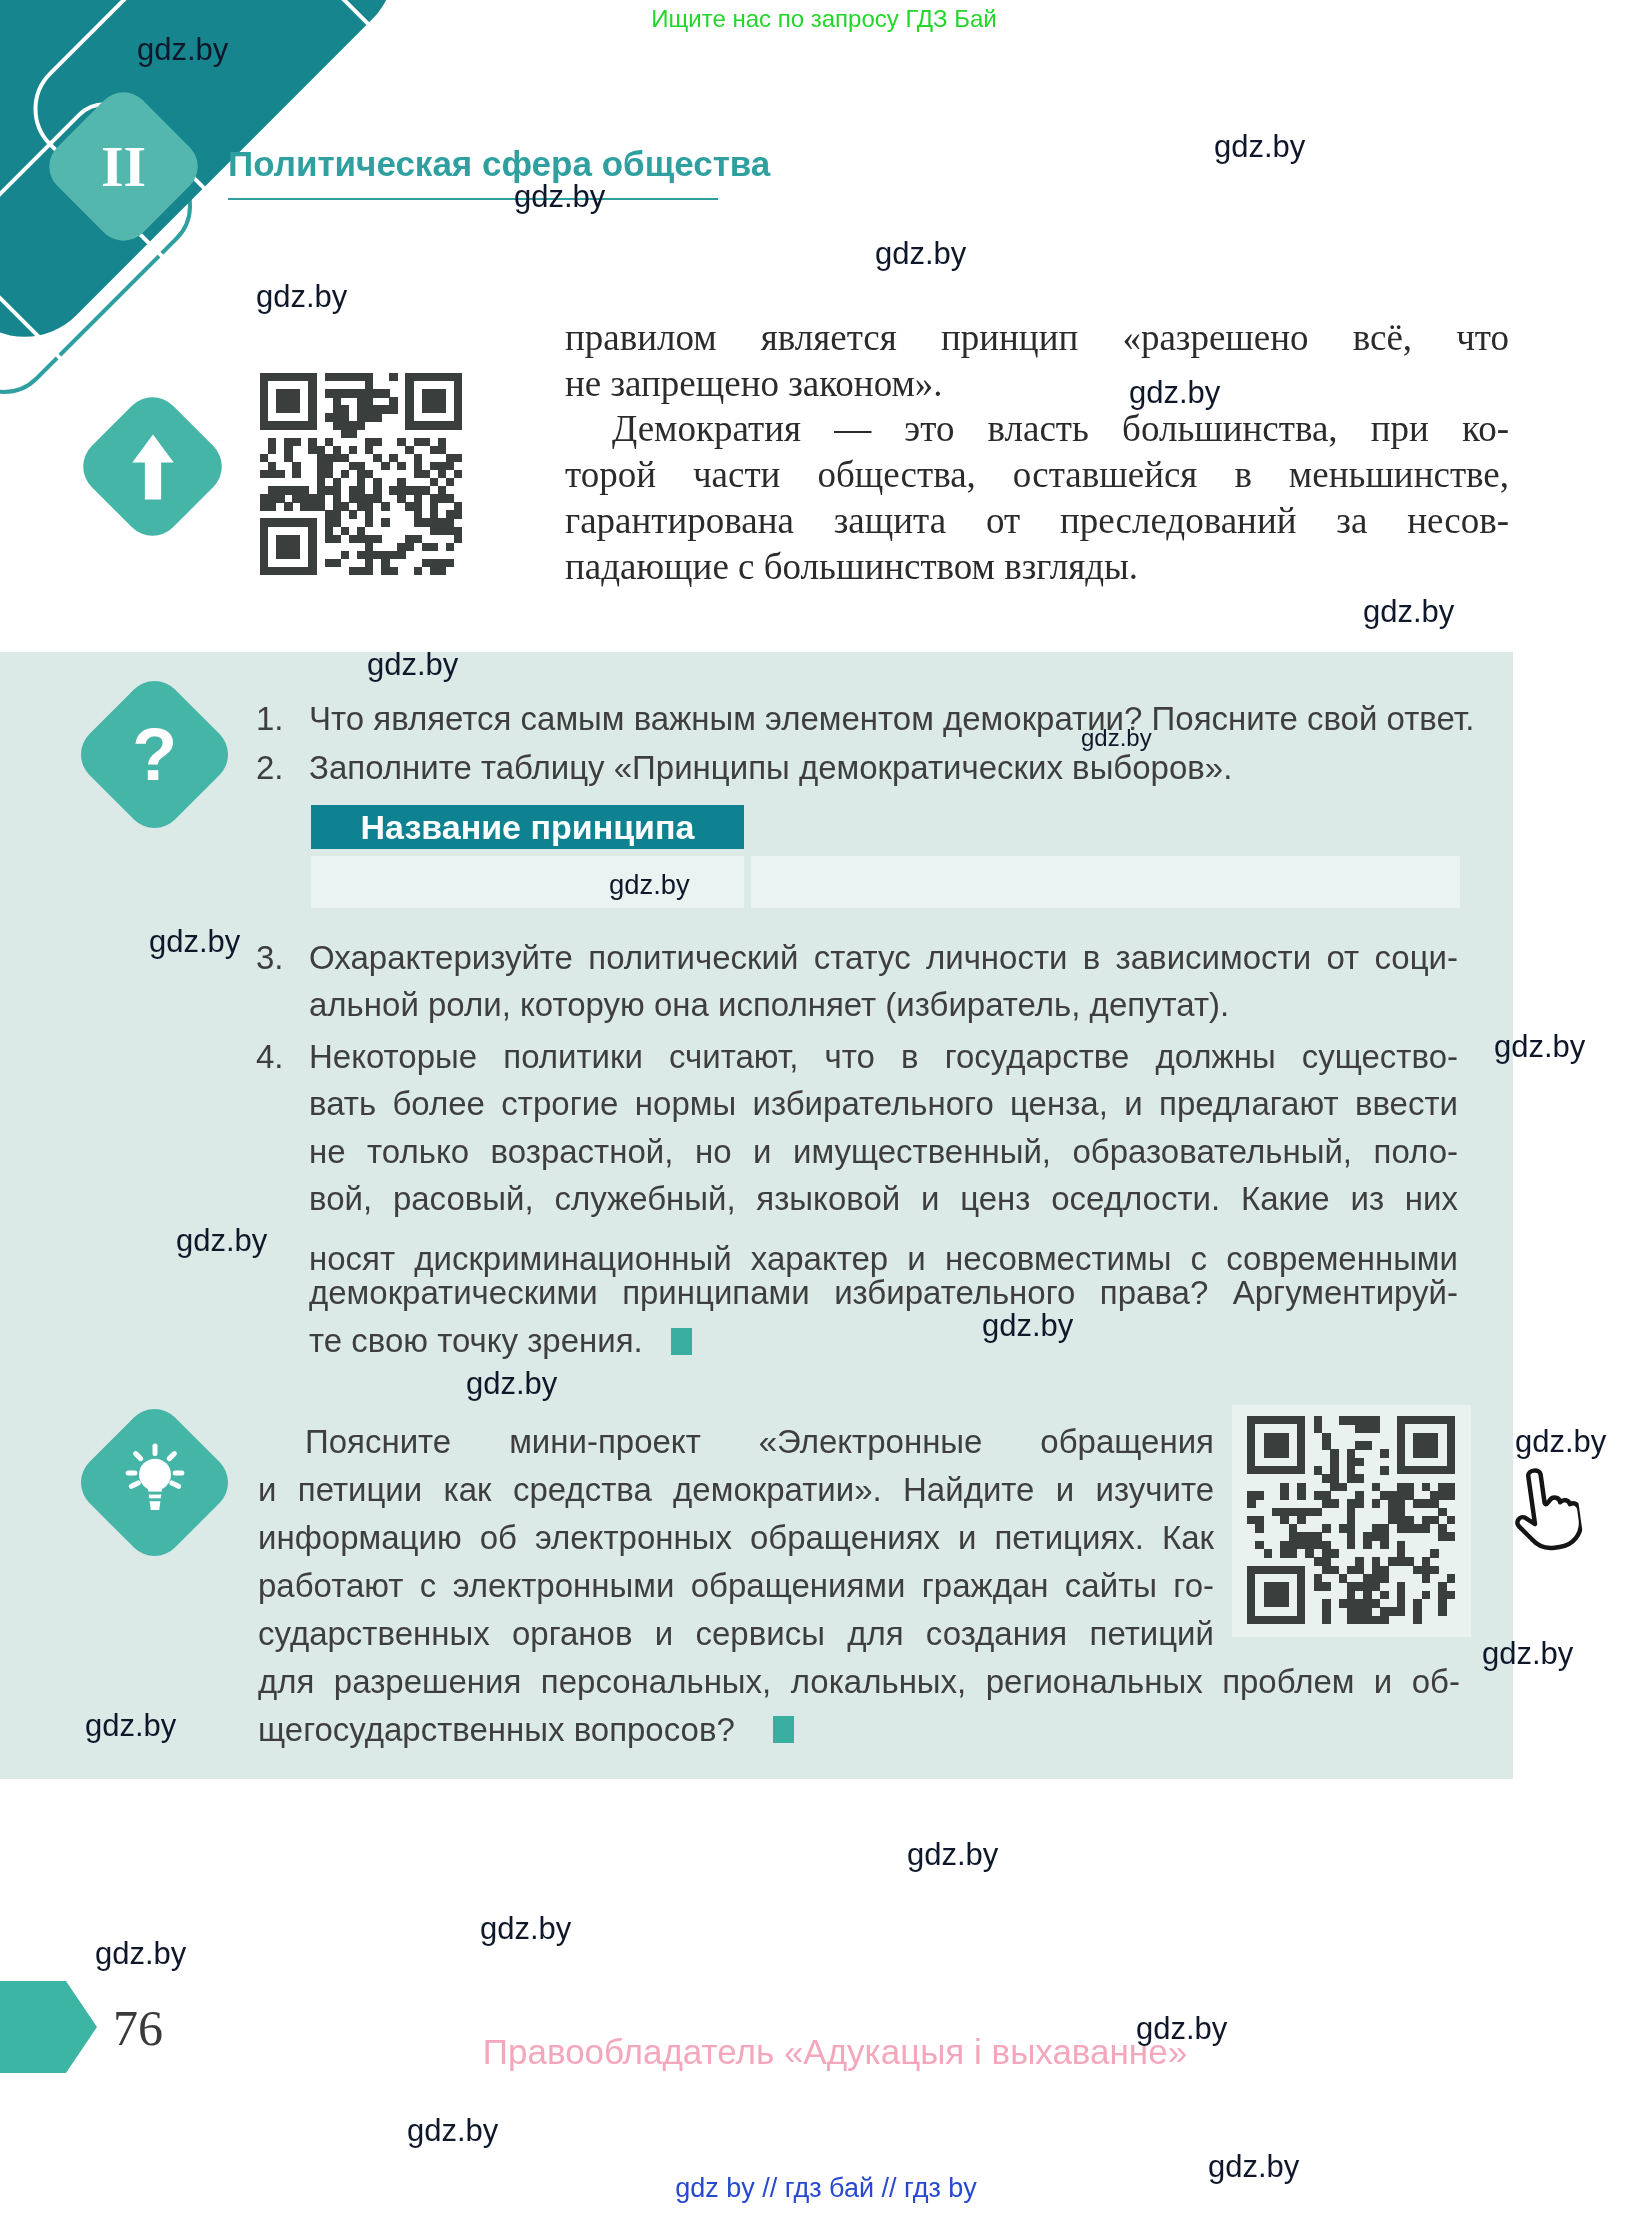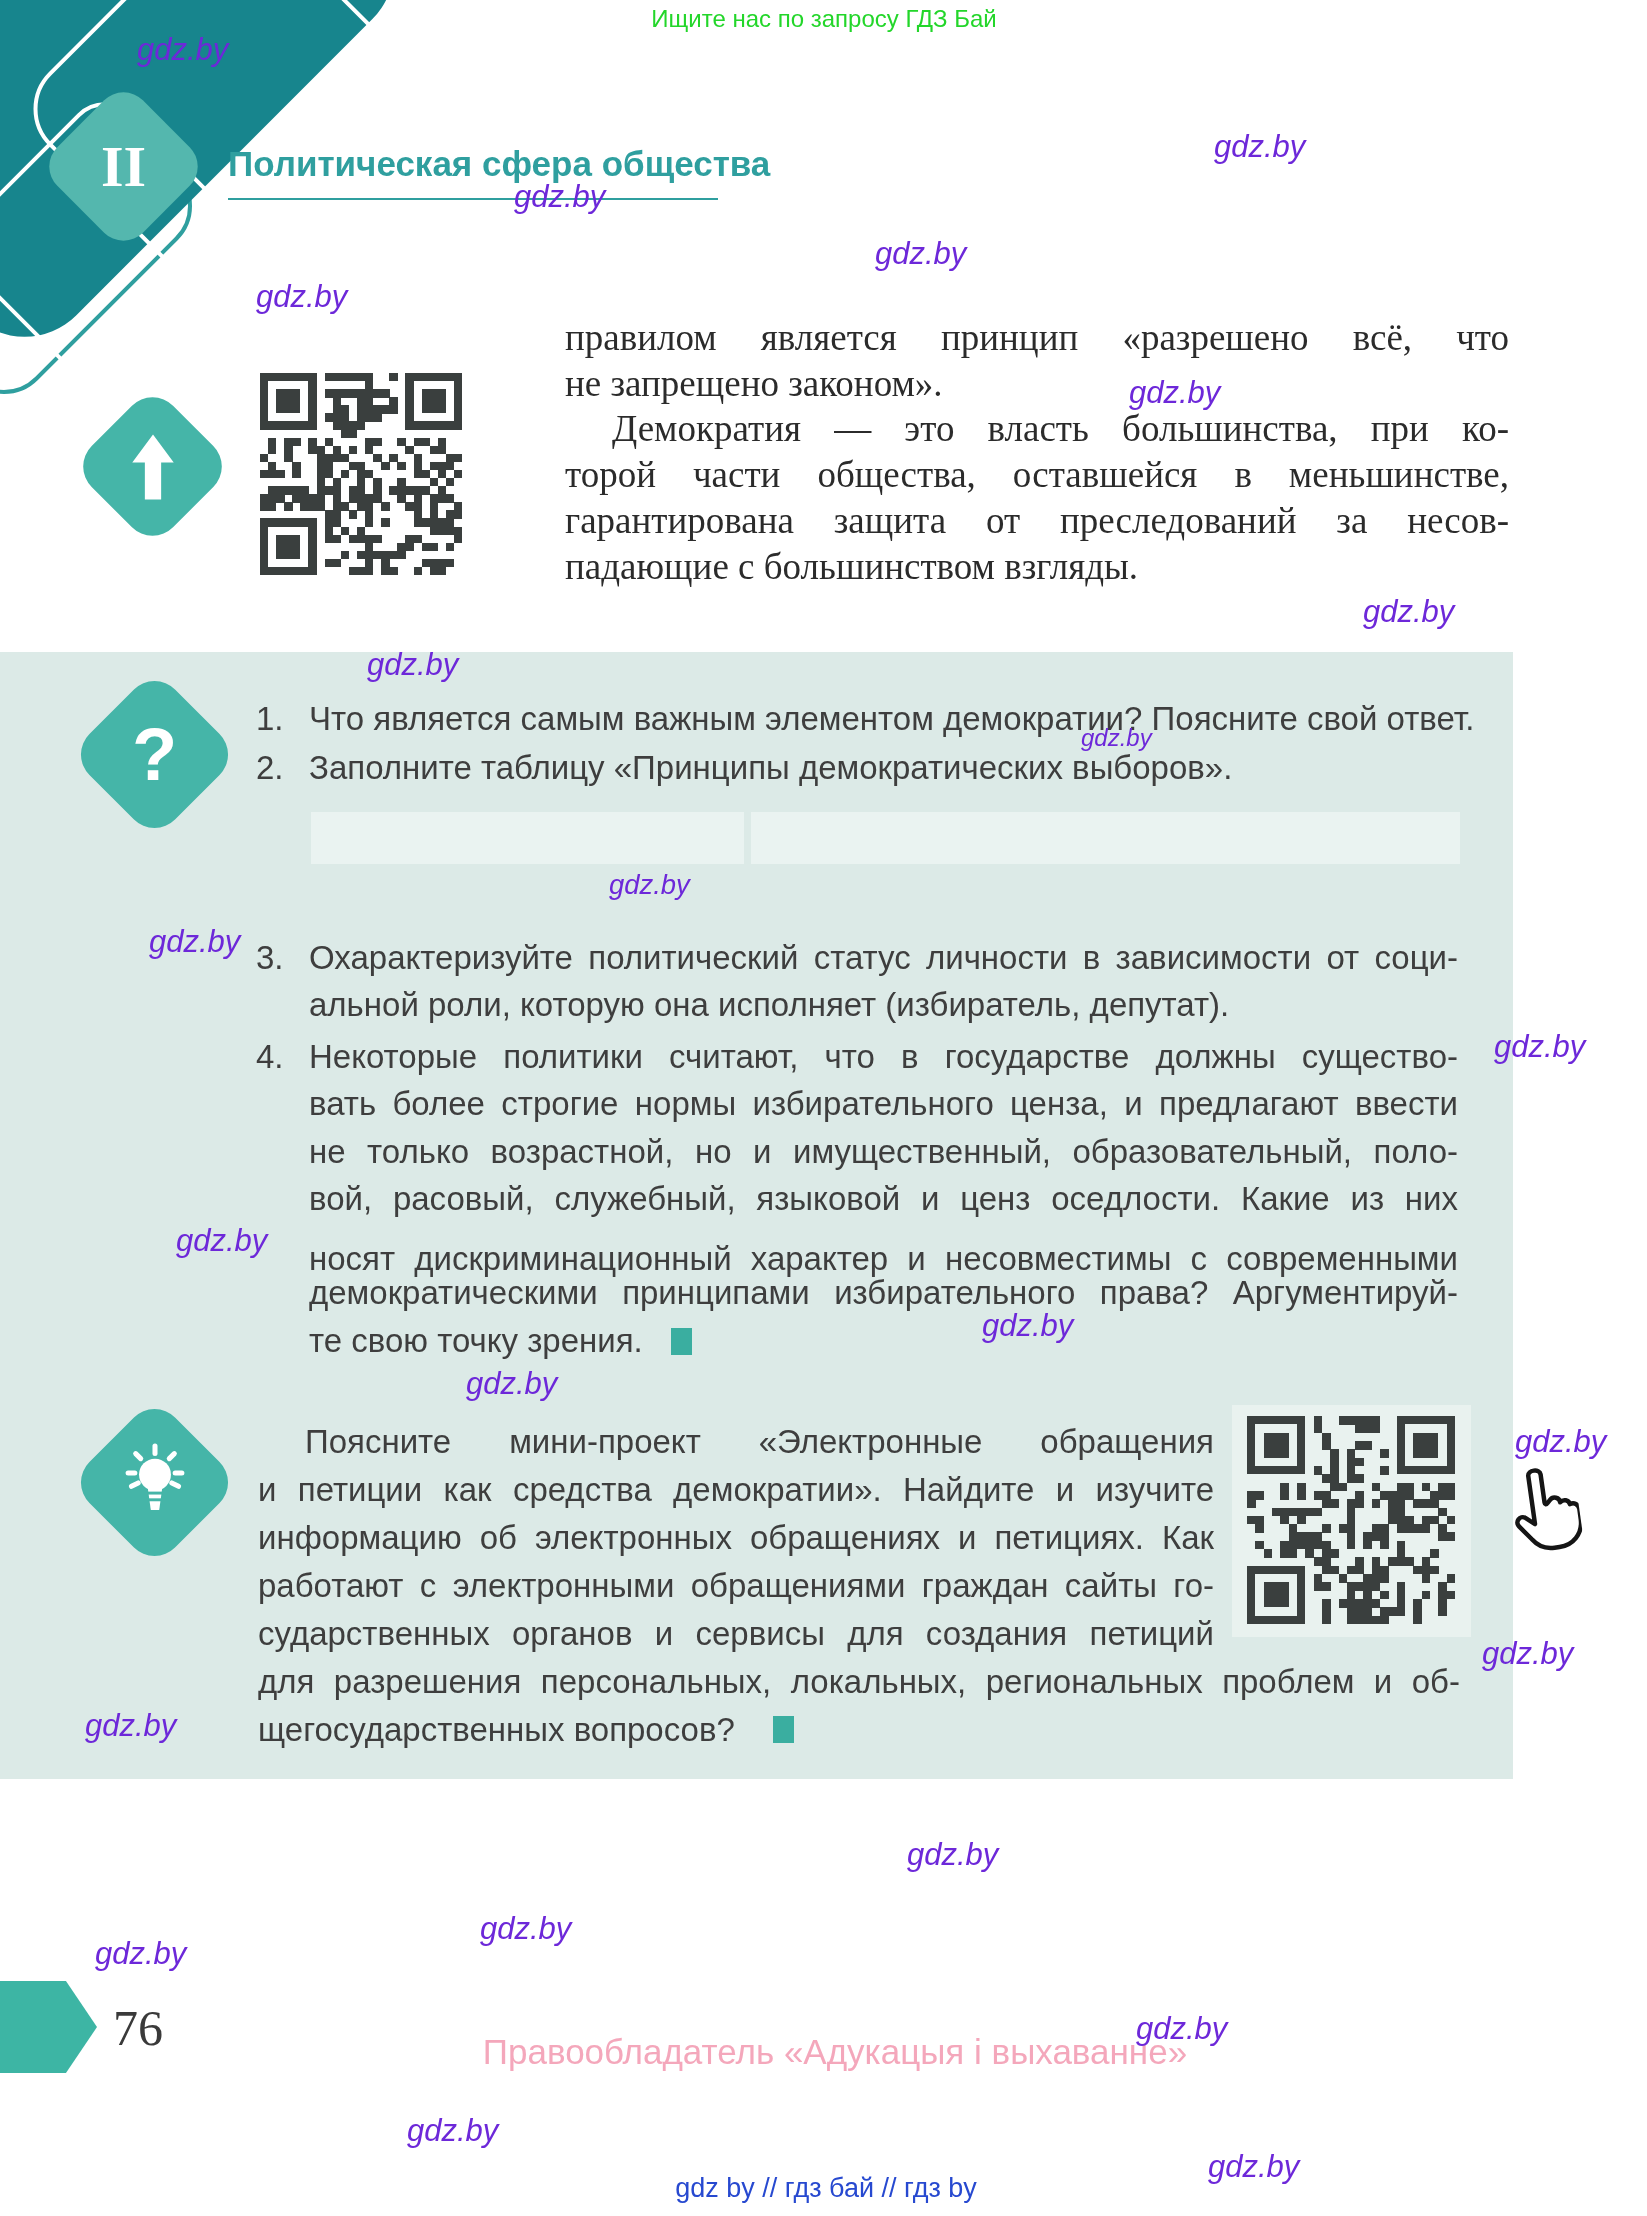--- a/index.html
+++ b/index.html
@@ -20,21 +20,21 @@
     background:#54b7ae;border-radius:27.4px;transform:rotate(45deg);z-index:4;
     display:flex;align-items:center;justify-content:center;}
   .chapter-diamond span{transform:rotate(-45deg);color:#fff;font-family:"Liberation Serif",serif;
     font-weight:bold;font-size:58px;}
   .chapter-title{position:absolute;left:228px;top:144px;color:#2f9f9f;font-weight:bold;
     font-size:35px;letter-spacing:0;z-index:5;}
   .chapter-underline{position:absolute;left:228px;top:198px;width:490px;height:2.4px;background:#2f9f9f;z-index:5;}
   
   .green-banner{position:absolute;left:0;top:4.8px;width:100%;text-align:center;
     color:#23d62a;font-size:24px;}
-  .wm{position:absolute;color:#6d28d9;font-size:31px;white-space:nowrap;z-index:8;font-style:italic;}
+  .wm{position:absolute;color:#0f172a;font-size:31px;white-space:nowrap;z-index:8;}
   .wm.s30{font-size:24px;} .wm.s34{font-size:27.4px;}
   
   .il{position:absolute;left:565px;width:944px;font-family:"Liberation Serif",serif;
     font-size:37px;line-height:46px;color:#2b2b2b;white-space:nowrap;}
   .just{white-space:normal;text-align:justify;text-align-last:justify;}
   .indent{text-indent:47px;}
   
   .dia{position:absolute;width:121px;height:121px;background:#45b5a8;border-radius:29px;
     transform:rotate(45deg);z-index:6;display:flex;align-items:center;justify-content:center;}
   .dia-in{transform:rotate(-45deg);display:flex;align-items:center;justify-content:center;
@@ -338,20 +338,21 @@
 </div>
 
 <div class="qnum" style="top:695px;">1.</div>
 <div class="ql" style="top:695px;">Что является самым важным элементом демократии? Поясните свой ответ.</div>
 
 <div class="qnum" style="top:744px;">2.</div>
 <div class="ql" style="top:744px;">Заполните таблицу «Принципы демократических выборов».</div>
 
 <div class="table">
   <div class="trow">
+    <div class="th c1">Название принципа</div>
   </div>
   <div class="trow">
     <div class="td c1"></div>
     <div class="td c2"></div>
   </div>
 </div>
 
 <div class="qnum" style="top:934px;">3.</div>
 <div class="ql just" style="top:934px;">Охарактеризуйте политический статус личности в зависимости от соци-</div>
 <div class="ql" style="top:981px;">альной роли, которую она исполняет (избиратель, депутат).</div>

